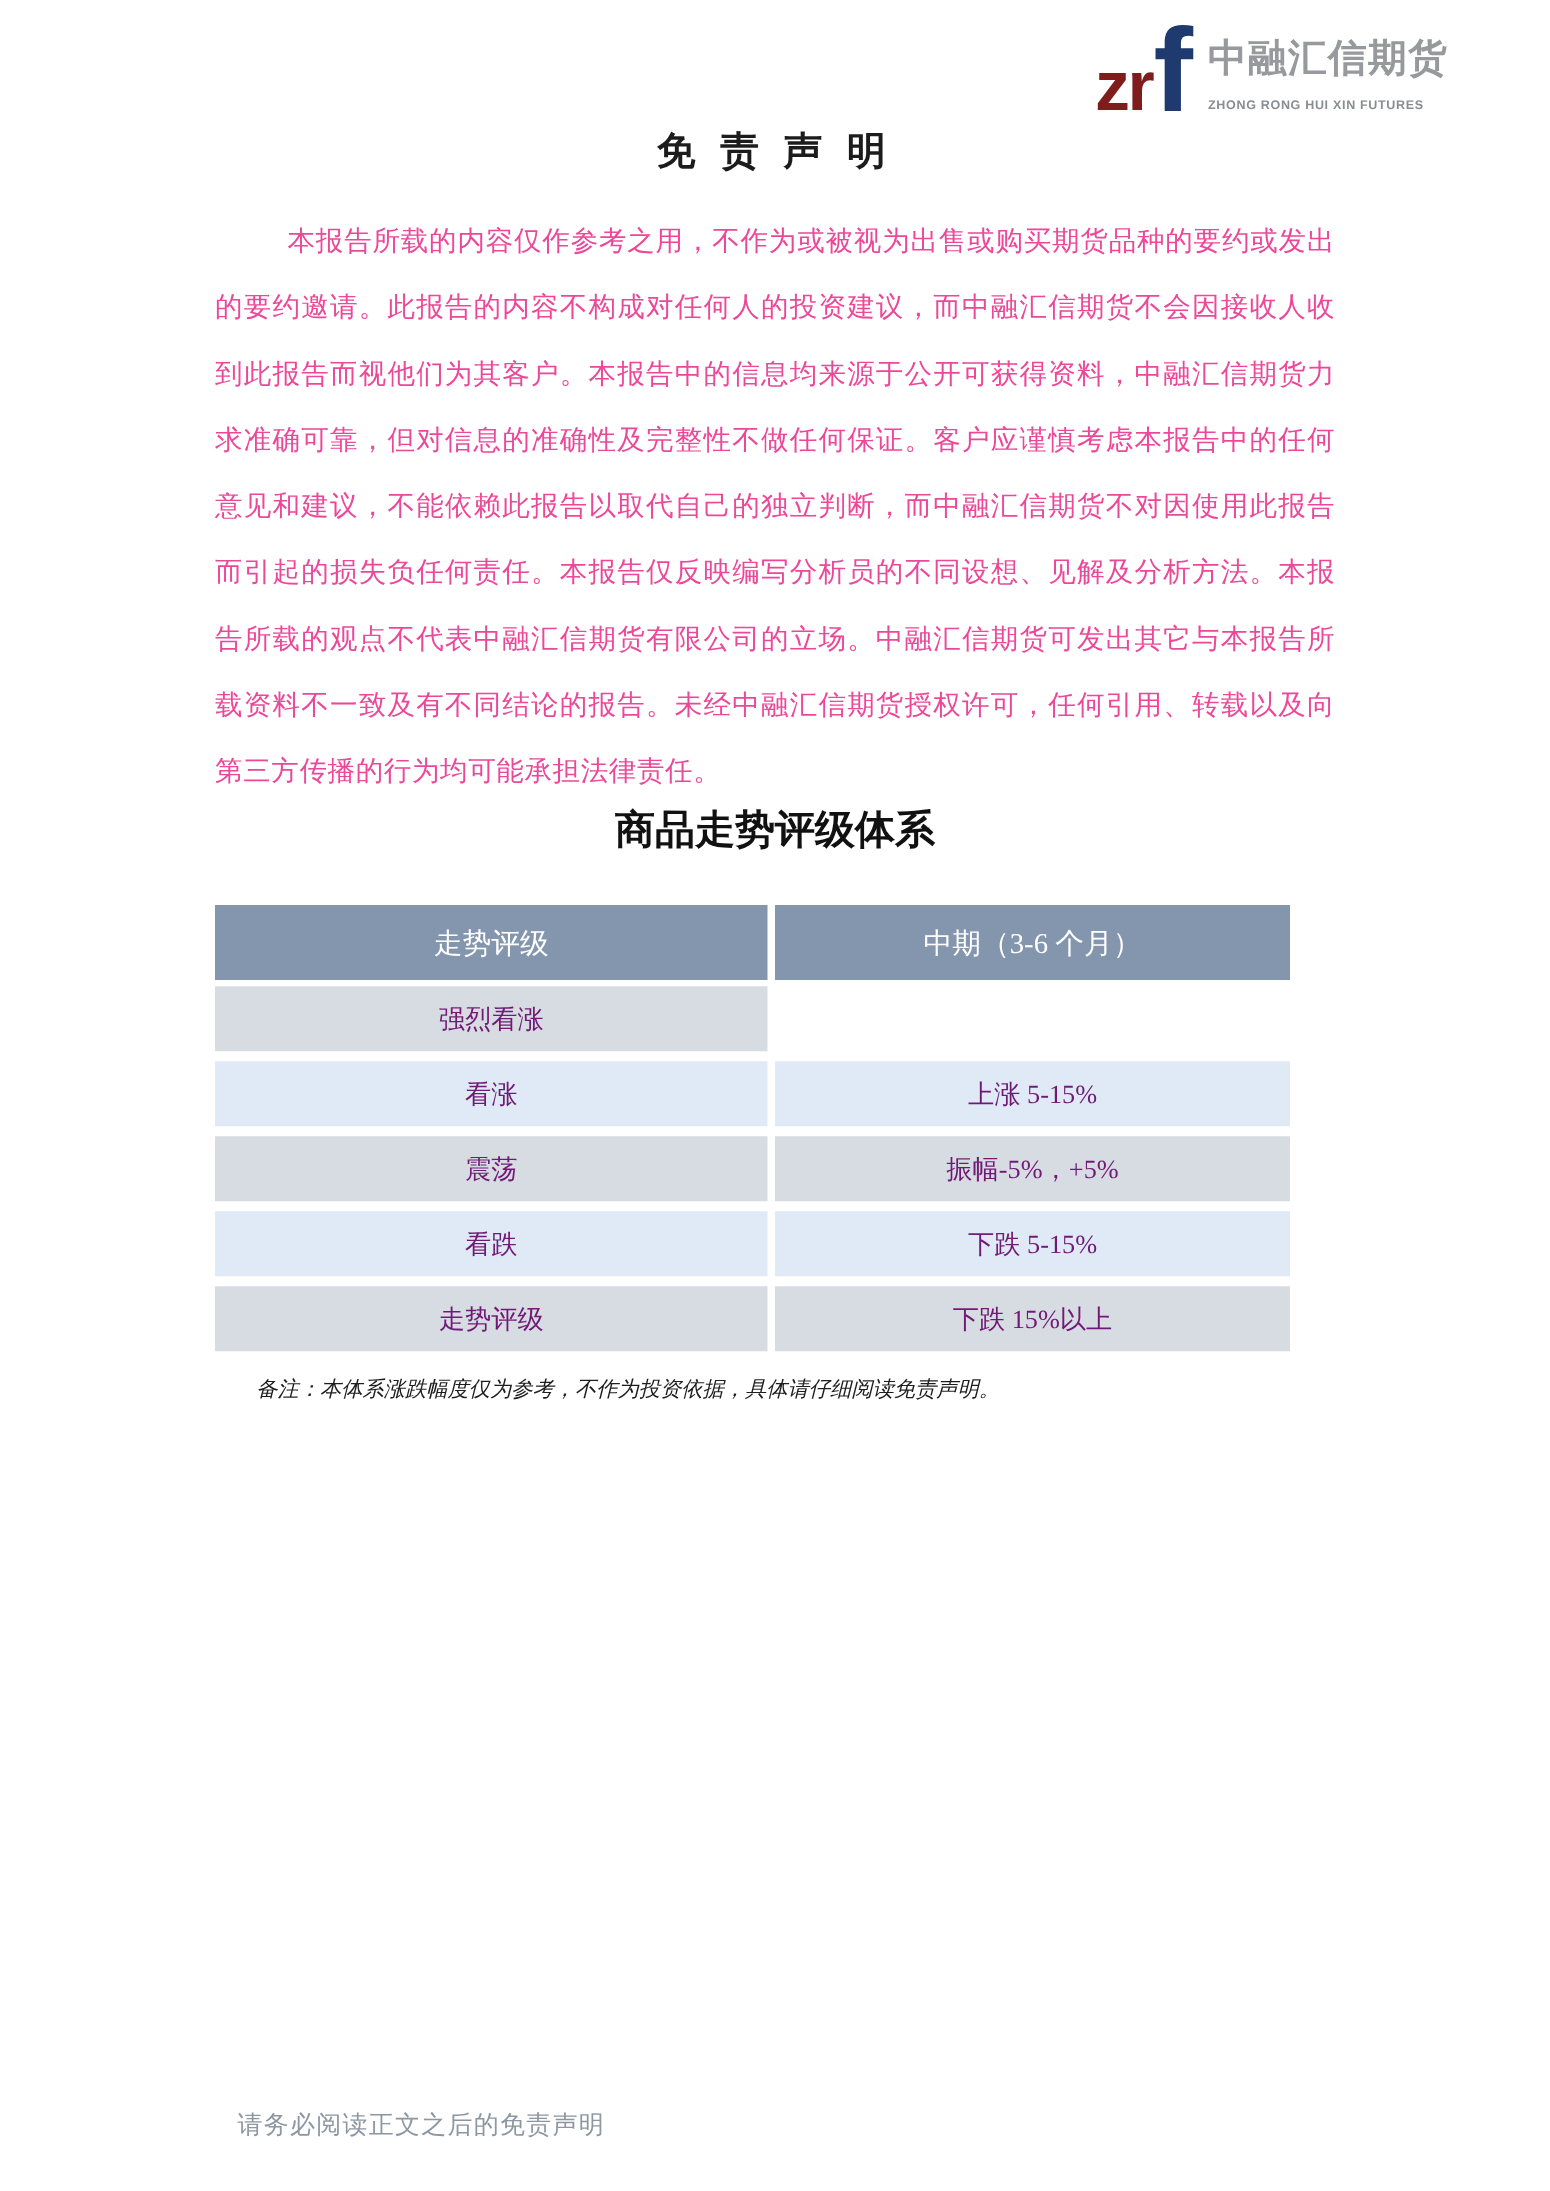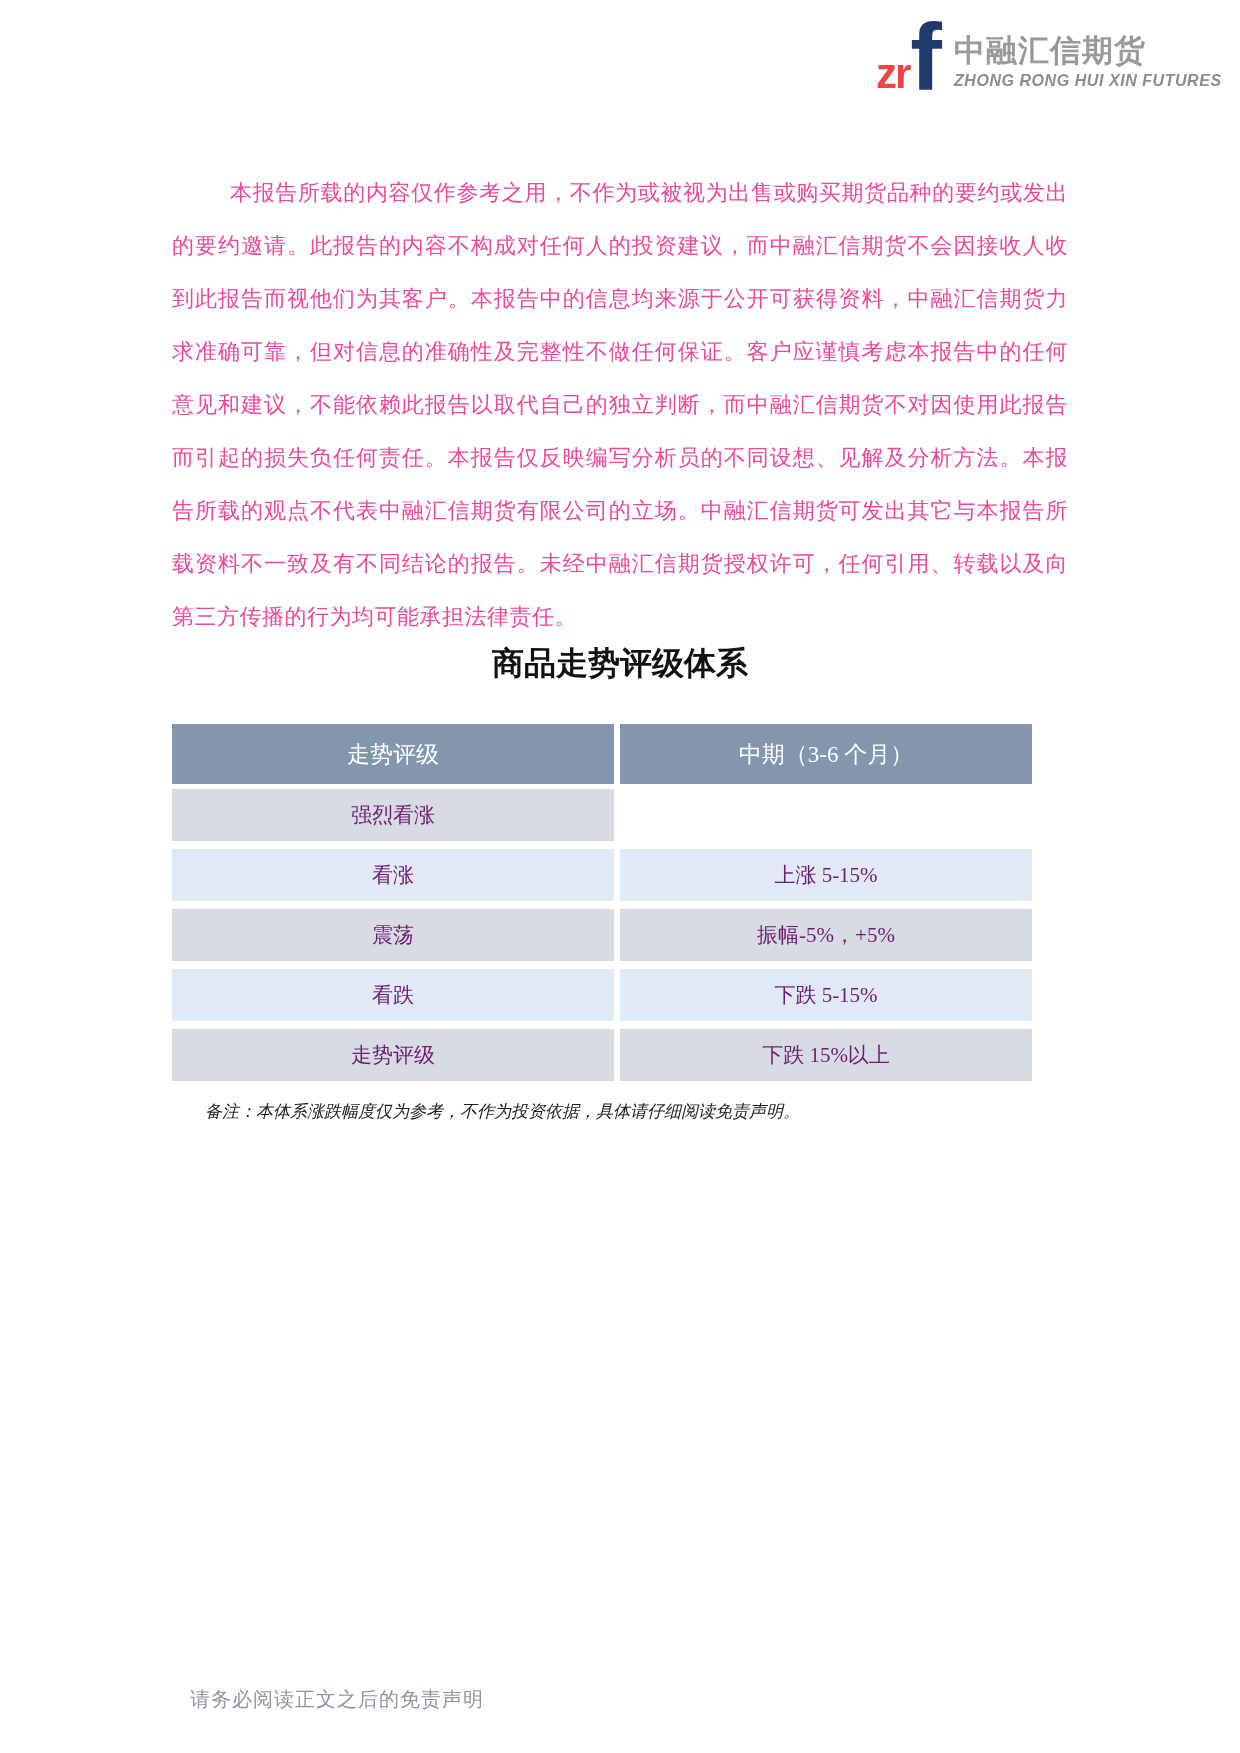--- a/index.html
+++ b/index.html
@@ -16,39 +16,38 @@
 
   
   .logo {
     position: absolute;
     top: 24px;
     left: 876px;
     display: flex;
     align-items: flex-end;
   }
   .logo-mark { display: flex; align-items: flex-end; font-family: "Liberation Sans", sans-serif; font-weight: bold; }
-  .logo-zr { font-size: 42px; line-height: 0.78; color: #ef4444; letter-spacing: -2px; }
+  .logo-zr { font-size: 56px; line-height: 0.78; color: #7f1d1d; letter-spacing: -2px; }
   .logo-f  { font-size: 95px; line-height: 0.70; color: #1e3a6e; margin-left: 1px; }
   .logo-text { margin-left: 12px; padding-bottom: 1px; font-family: "Liberation Sans", sans-serif; }
   .logo-cn {
     font-size: 31px;
     font-weight: bold;
     color: #97999d;
     letter-spacing: 1px;
     line-height: 1.1;
     white-space: nowrap;
   }
   .logo-en {
-    font-size: 16px;
+    font-size: 10px;
     font-weight: bold;
     color: #8a8d90;
     letter-spacing: 0.55px;
-    margin-top: 3px;
+    margin-top: 14px;
     white-space: nowrap;
-    font-style: italic;
   }
 
   
   .doc-title {
     position: absolute;
     top: 100px;
     left: 0;
     width: 100%;
     text-align: center;
     font-size: 31px;
@@ -142,20 +141,21 @@
     <div class="logo-mark">
       <span class="logo-zr">zr</span>
       <span class="logo-f">f</span>
     </div>
     <div class="logo-text">
       <div class="logo-cn">中融汇信期货</div>
       <div class="logo-en">ZHONG RONG HUI XIN FUTURES</div>
     </div>
   </div>
 
+  <div class="doc-title">免 责 声 明</div>
 
   <div class="paragraph">本报告所载的内容仅作参考之用，不作为或被视为出售或购买期货品种的要约或发出的要约邀请。此报告的内容不构成对任何人的投资建议，而中融汇信期货不会因接收人收到此报告而视他们为其客户。本报告中的信息均来源于公开可获得资料，中融汇信期货力求准确可靠，但对信息的准确性及完整性不做任何保证。客户应谨慎考虑本报告中的任何意见和建议，不能依赖此报告以取代自己的独立判断，而中融汇信期货不对因使用此报告而引起的损失负任何责任。本报告仅反映编写分析员的不同设想、见解及分析方法。本报告所载的观点不代表中融汇信期货有限公司的立场。中融汇信期货可发出其它与本报告所载资料不一致及有不同结论的报告。未经中融汇信期货授权许可，任何引用、转载以及向第三方传播的行为均可能承担法律责任。</div>
 
   <div class="section-title">商品走势评级体系</div>
 
   <div class="rating-table">
     <div class="t-row t-head">
       <div class="t-cell t-cell-left">走势评级</div>
       <div class="t-cell t-cell-right">中期（3-6 个月）</div>
     </div>

